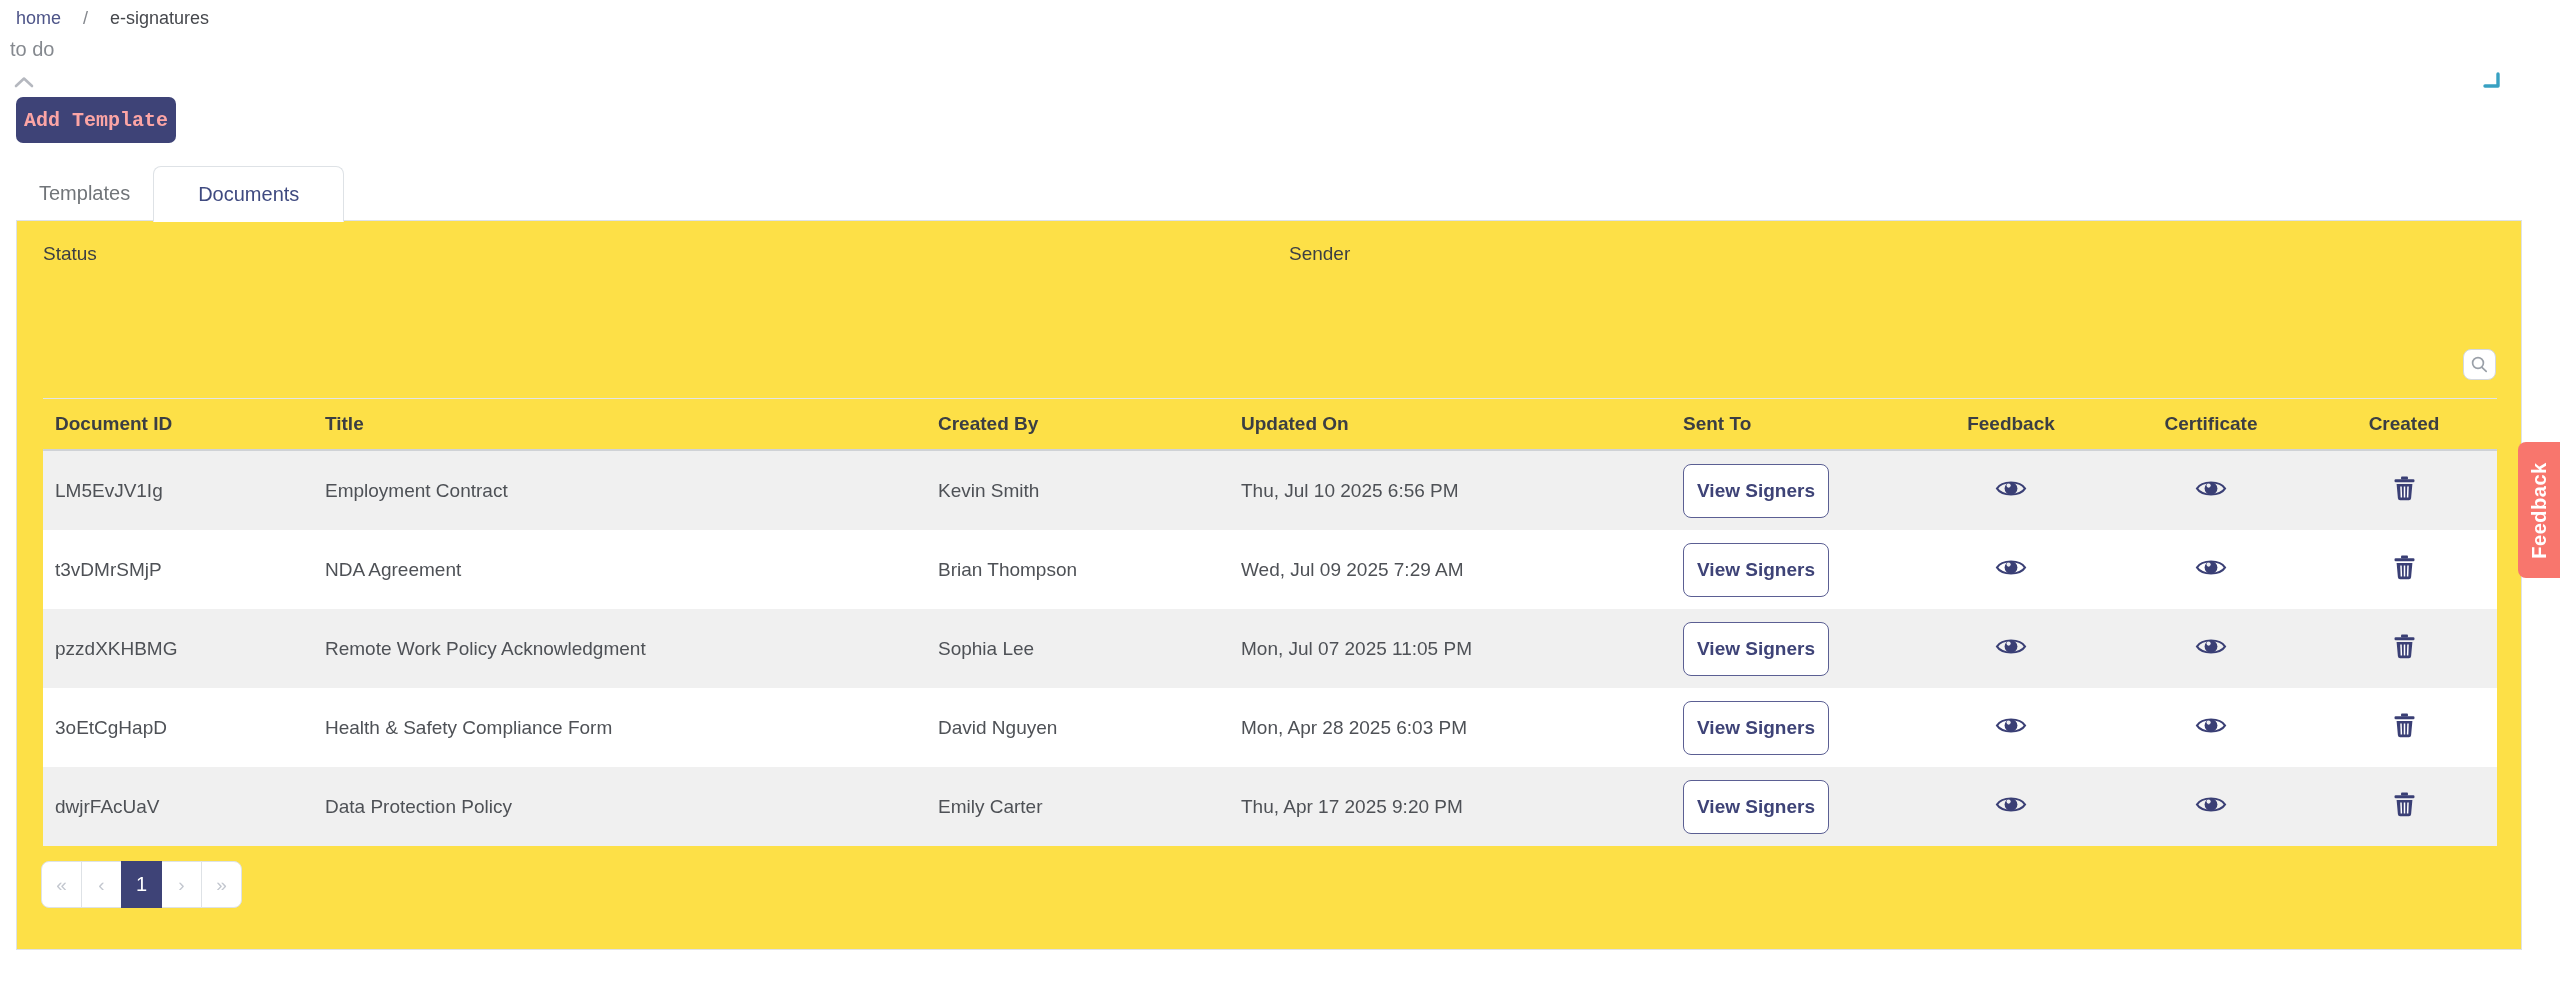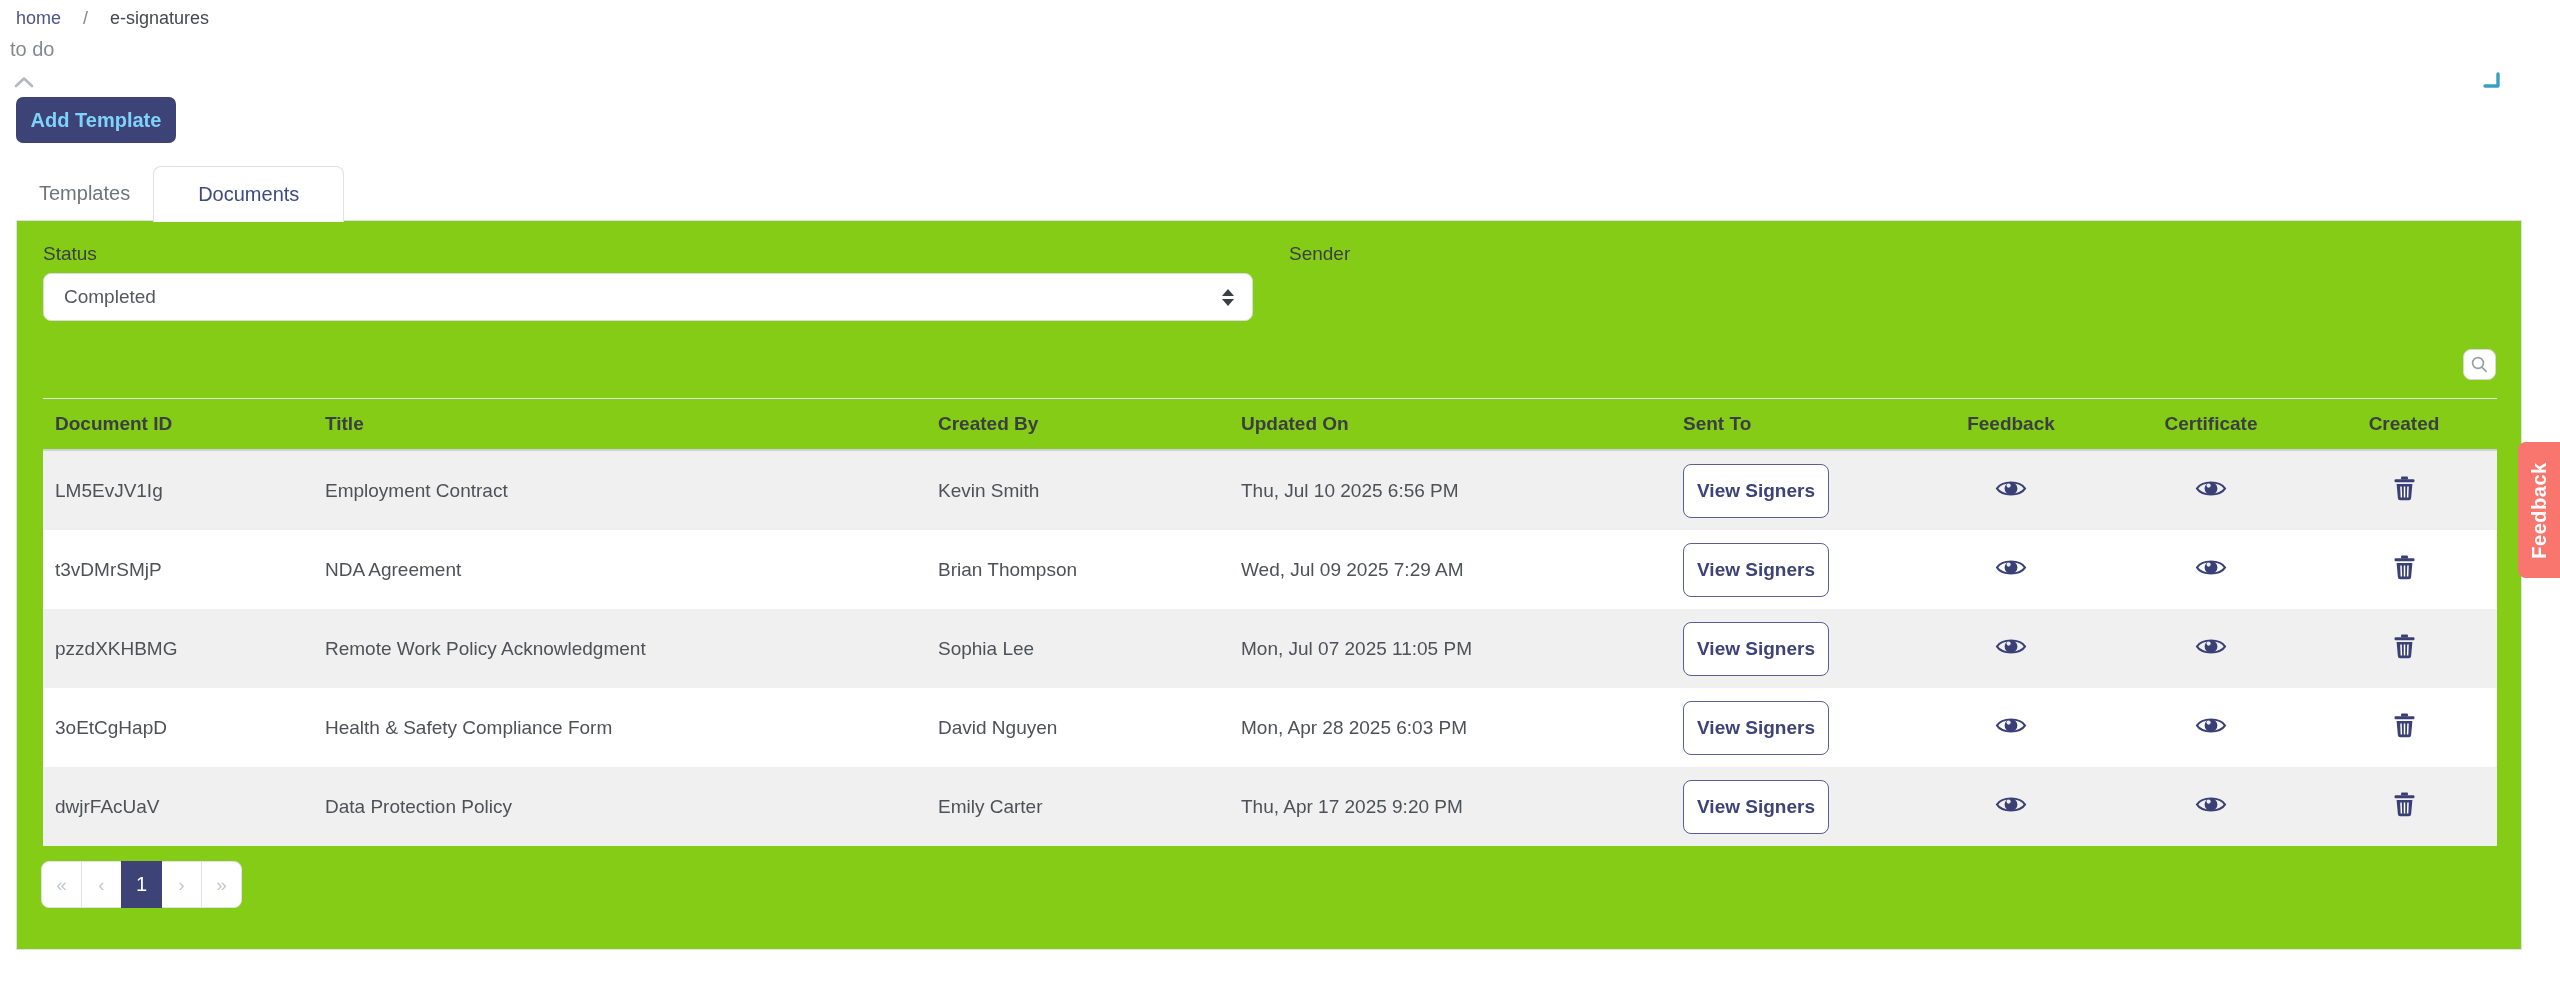--- a/index.html
+++ b/index.html
@@ -11,36 +11,36 @@
   
   .breadcrumb{position:absolute;top:8px;left:16px;font-size:18px;display:flex;gap:22px;align-items:center;}
   .crumb-home{color:#4d5488;}
   .crumb-sep{color:#84878d;}
   .crumb-current{color:#46484d;}
   .subtitle{position:absolute;top:38px;left:10px;font-size:20px;color:#85898f;}
   .caret-up{position:absolute;top:74px;left:14px;}
   
   .add-template{
     position:absolute;top:97px;left:16px;width:160px;height:46px;
-    background:#3e4377;color:#7dd3fc;border:none;border-radius:7px;
-    font-size:20px;font-weight:700;font-family:Liberation Sans, sans-serif;cursor:pointer;
+    background:#3e4377;color:#fca5a5;border:none;border-radius:7px;
+    font-size:20px;font-weight:700;font-family:Liberation Mono, monospace;cursor:pointer;
   }
   
   .tabs{position:absolute;top:167px;left:16px;height:54px;display:flex;z-index:3;align-items:flex-end;}
   .tab{font-size:20px;line-height:54px;cursor:pointer;box-sizing:border-box;}
   .tab-inactive{color:#717579;padding:0 22px;border:1px solid transparent;}
   .tab-active{
     color:#3f4a80;padding:0 44px;background:#fff;
     border:1px solid #dee2e6;border-bottom:1px solid #fff;
     border-radius:8px 8px 0 0;margin-bottom:-1px;
   }
   
   .panel{
     position:absolute;top:220px;left:16px;width:2506px;height:730px;
-    background:#84cc16;border:1px solid #dee2e6;box-sizing:border-box;z-index:1;
+    background:#fde047;border:1px solid #dee2e6;box-sizing:border-box;z-index:1;
   }
   .filter-label{position:absolute;font-size:19px;color:#3c3f44;}
   .status-label{top:22px;left:26px;}
   .sender-label{top:22px;left:1272px;}
   .select{
     position:absolute;top:52px;height:48px;box-sizing:border-box;
     border:1px solid #d8dce1;border-radius:8px;background:#fff;
     display:flex;align-items:center;justify-content:space-between;
     padding:0 18px 0 20px;font-size:19px;color:#55585d;cursor:pointer;
   }
@@ -121,27 +121,20 @@
 </span>
 
 <div class="tabs">
   <div class="tab tab-inactive">Templates</div>
   <div class="tab tab-active">Documents</div>
 </div>
 
 <div class="panel">
 
   <div class="filter-label status-label">Status</div>
-  <div class="select status-select">
-    <span>Completed</span>
-    <span class="updown">
-        <span class="tri-up"></span>
-        <span class="tri-down"></span>
-      </span>
-  </div>
 
   <div class="filter-label sender-label">Sender</div>
 
   <button class="search-btn">
     <span style="line-height:0;">
       <svg width="17" height="17" viewBox="0 0 17 17">
           <circle cx="7" cy="7" r="5.4" fill="none" stroke="#9aa0a8" stroke-width="1.7"></circle>
           <line x1="11.2" y1="11.6" x2="15.2" y2="15.4" stroke="#9aa0a8" stroke-width="1.7" stroke-linecap="round"></line>
         </svg>
     </span>

